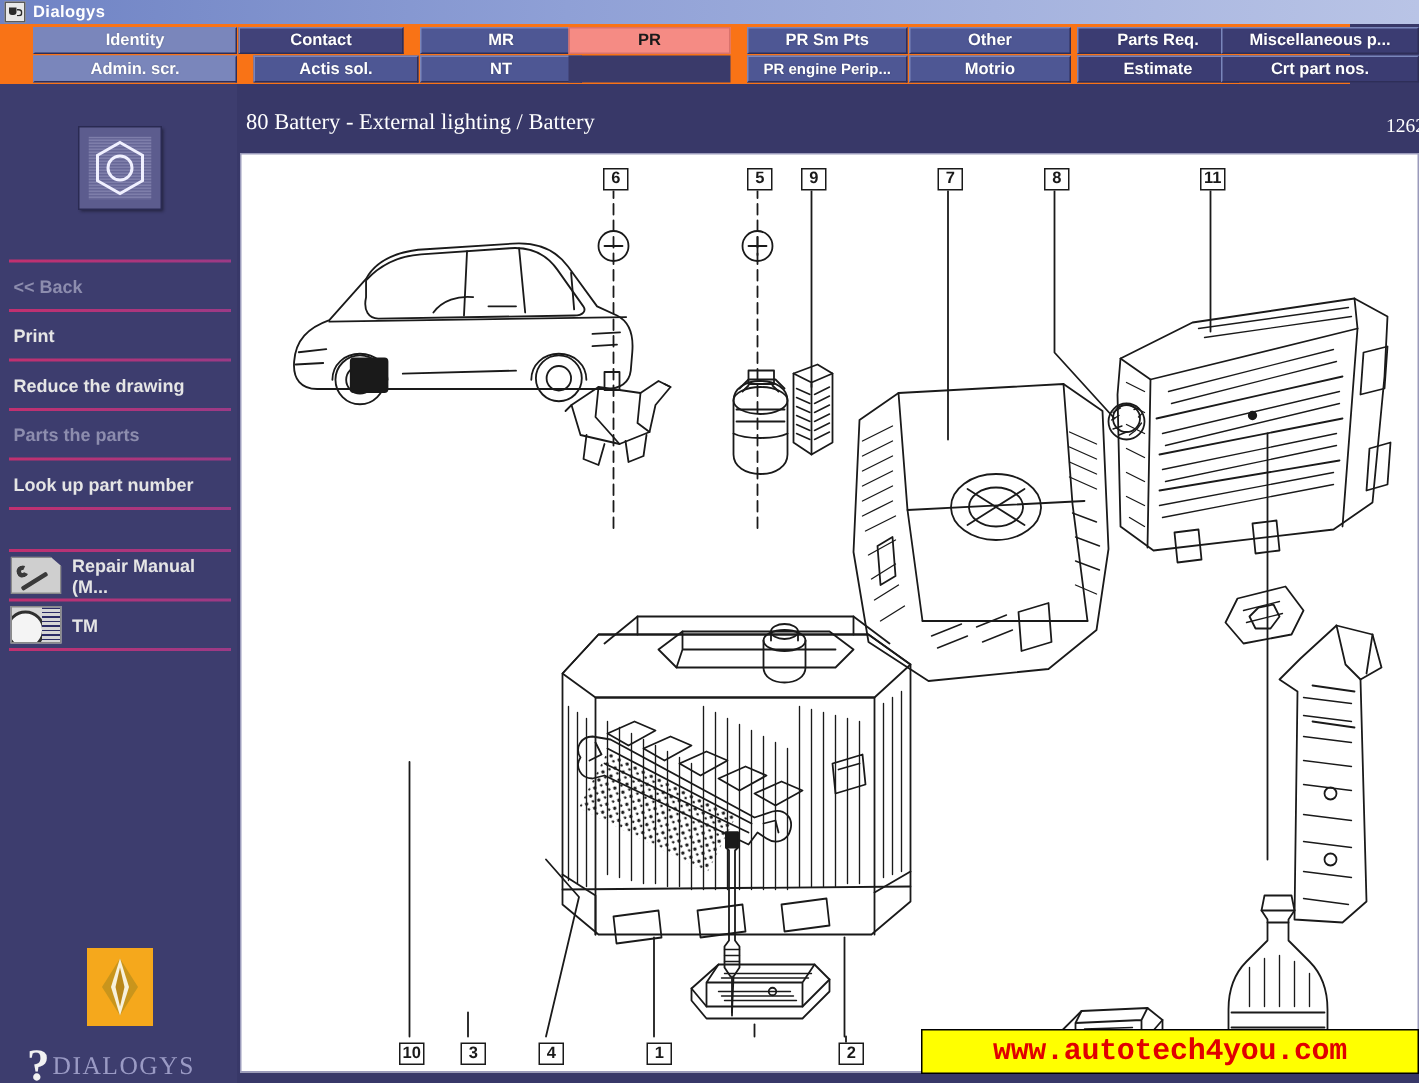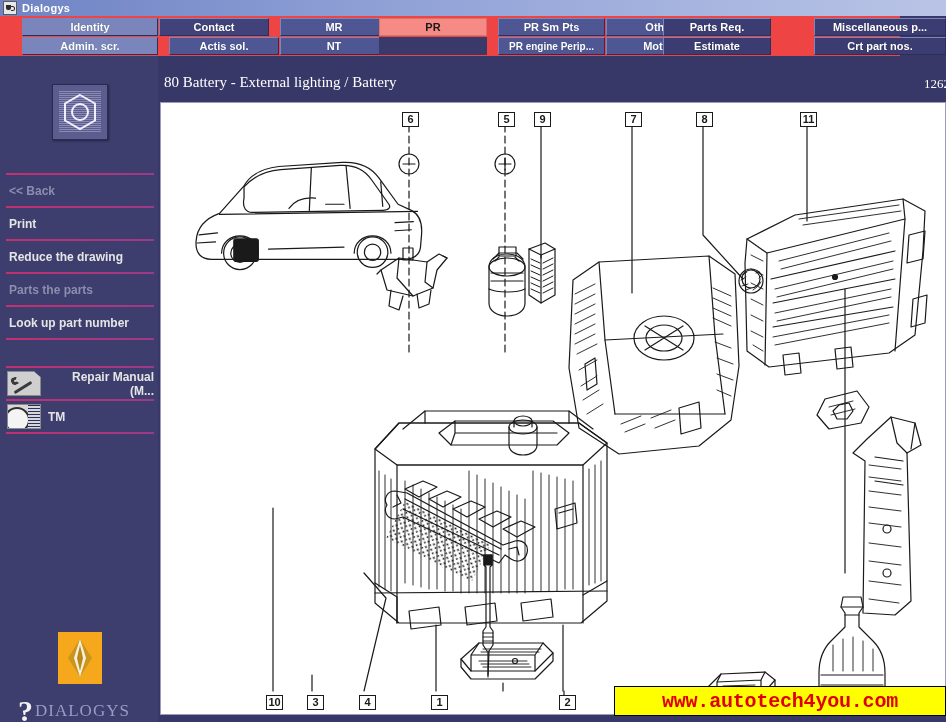--- a/index.html
+++ b/index.html
@@ -7,21 +7,20 @@
     padding: 0;
     background: #3b3b6d;
     font-family: "Liberation Sans", sans-serif;
   }
   #app {
     position: relative;
     width: 946px;
     height: 722px;
     overflow: hidden;
     background: #383868;
-    text-align: right;
   }
 
   
   .titlebar {
     position: absolute;
     left: 0; top: 0;
     width: 946px; height: 16px;
     background: linear-gradient(to right, #6f83c4 0%, #8fa0d6 40%, #b9c4e6 100%);
     display: flex;
     align-items: center;
@@ -59,21 +58,21 @@
     color: #ffffff;
     letter-spacing: 0.3px;
     white-space: nowrap;
   }
 
   
   .tabstrip {
     position: absolute;
     left: 0; top: 16px;
     width: 900px; height: 40px;
-    background: #ef4444;
+    background: #f97316;
     text-decoration: underline;
   }
   .tabcol {
     position: absolute;
     top: 0;
     height: 40px;
   }
   .tab {
     position: absolute;
     left: 0;
@@ -321,21 +320,21 @@
     <div class="tabcol" style="left:488px;width:107px;padding-left:40px;">
       <div class="tab row1 medium" style="width:107px;">PR Sm Pts</div>
       <div class="tab row2 medium" style="width:107px;font-size:10px;">PR engine Perip...</div>
     </div>
 
     <div class="tabcol" style="left:596px;width:108px;">
       <div class="tab row1 medium" style="width:108px;">Other</div>
       <div class="tab row2 medium" style="width:108px;">Motrio</div>
     </div>
 
-    <div class="tabcol" style="left:663px;width:108px;">
+    <div class="tabcol" style="left:718px;width:108px;">
       <div class="tab row1 darker" style="width:108px;">Parts Req.</div>
       <div class="tab row2 darker" style="width:108px;">Estimate</div>
     </div>
 
     <div class="tabcol" style="left:814px;width:132px;">
       <div class="tab row1 darker" style="width:132px;">Miscellaneous p...</div>
       <div class="tab row2 darker" style="width:132px;">Crt part nos.</div>
     </div>
   </div>
 

